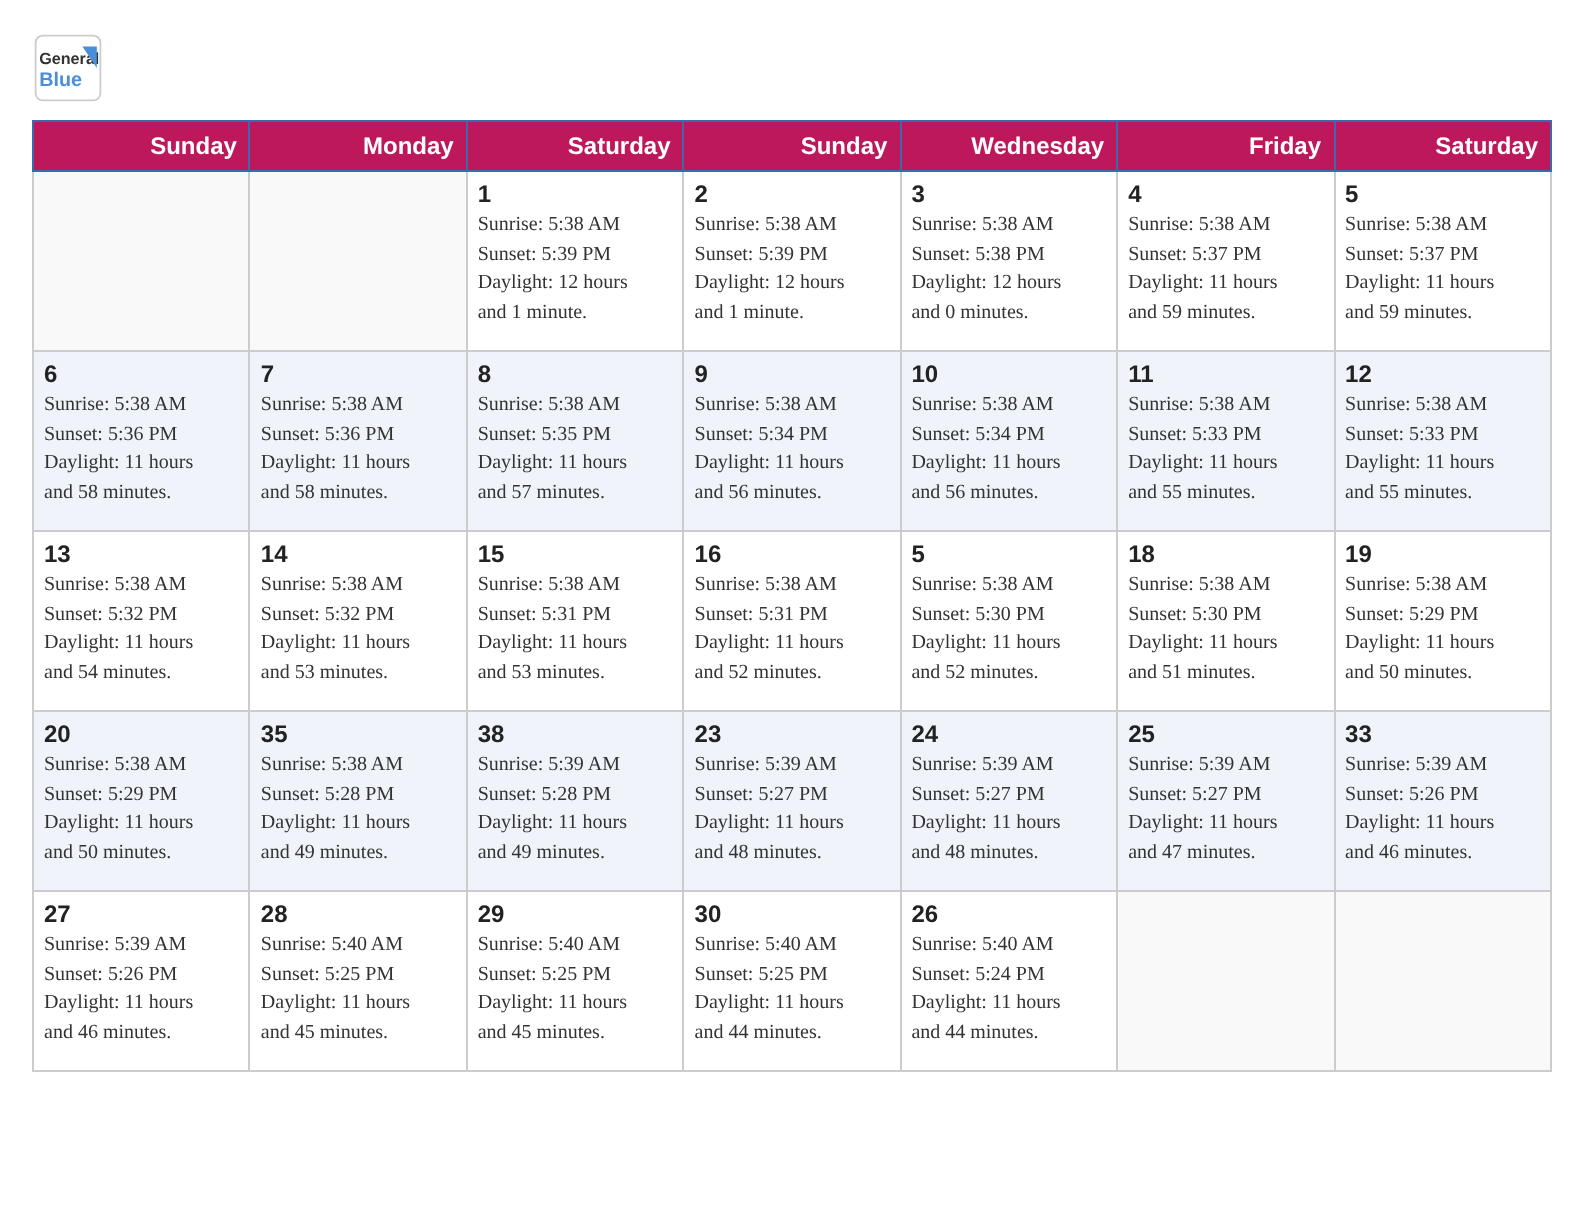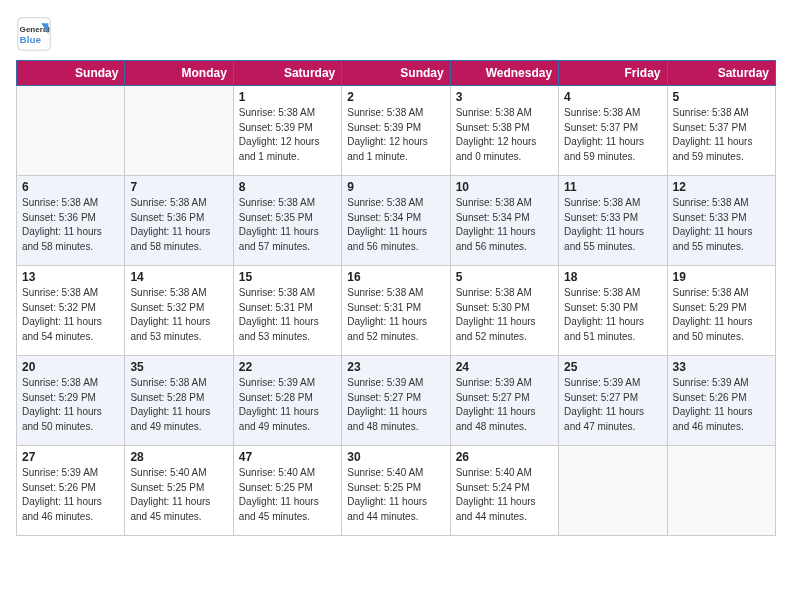--- a/index.html
+++ b/index.html
@@ -69,20 +69,21 @@
     .day-num {
       font-weight: bold;
       font-size: 12px;
       margin-bottom: 2px;
       color: #222;
     }
     .day-info {
       color: #333;
       line-height: 1.45;
       font-size: 10px;
+      font-family: Liberation Serif, serif;
     }
     .empty-cell {
       background: #f9f9f9 !important;
     }
   </style>
 </head>
 <body>
 
 <div class="header">
   <div class="logo">
@@ -262,21 +263,21 @@
 and 50 minutes.</div>
         </td>
         <td>
           <div class="day-num">35</div>
           <div class="day-info" style="white-space: pre-line;">Sunrise: 5:38 AM
 Sunset: 5:28 PM
 Daylight: 11 hours
 and 49 minutes.</div>
         </td>
         <td>
-          <div class="day-num">22</div>
+          <div class="day-num">38</div>
           <div class="day-info" style="white-space: pre-line;">Sunrise: 5:39 AM
 Sunset: 5:28 PM
 Daylight: 11 hours
 and 49 minutes.</div>
         </td>
         <td>
           <div class="day-num">23</div>
           <div class="day-info" style="white-space: pre-line;">Sunrise: 5:39 AM
 Sunset: 5:27 PM
 Daylight: 11 hours
@@ -313,21 +314,21 @@
 and 46 minutes.</div>
         </td>
         <td>
           <div class="day-num">28</div>
           <div class="day-info" style="white-space: pre-line;">Sunrise: 5:40 AM
 Sunset: 5:25 PM
 Daylight: 11 hours
 and 45 minutes.</div>
         </td>
         <td>
-          <div class="day-num">47</div>
+          <div class="day-num">29</div>
           <div class="day-info" style="white-space: pre-line;">Sunrise: 5:40 AM
 Sunset: 5:25 PM
 Daylight: 11 hours
 and 45 minutes.</div>
         </td>
         <td>
           <div class="day-num">30</div>
           <div class="day-info" style="white-space: pre-line;">Sunrise: 5:40 AM
 Sunset: 5:25 PM
 Daylight: 11 hours

